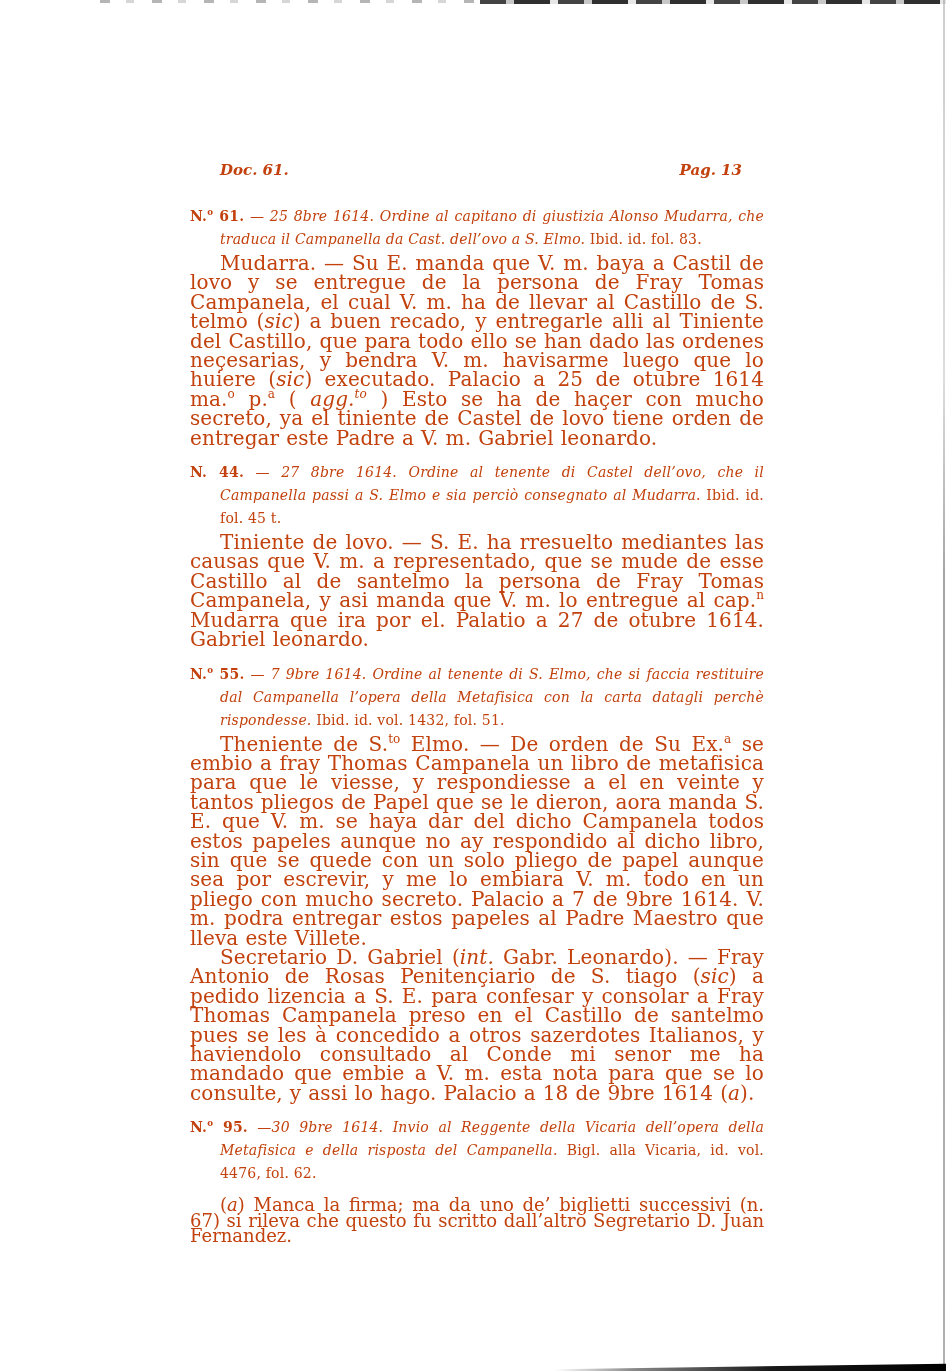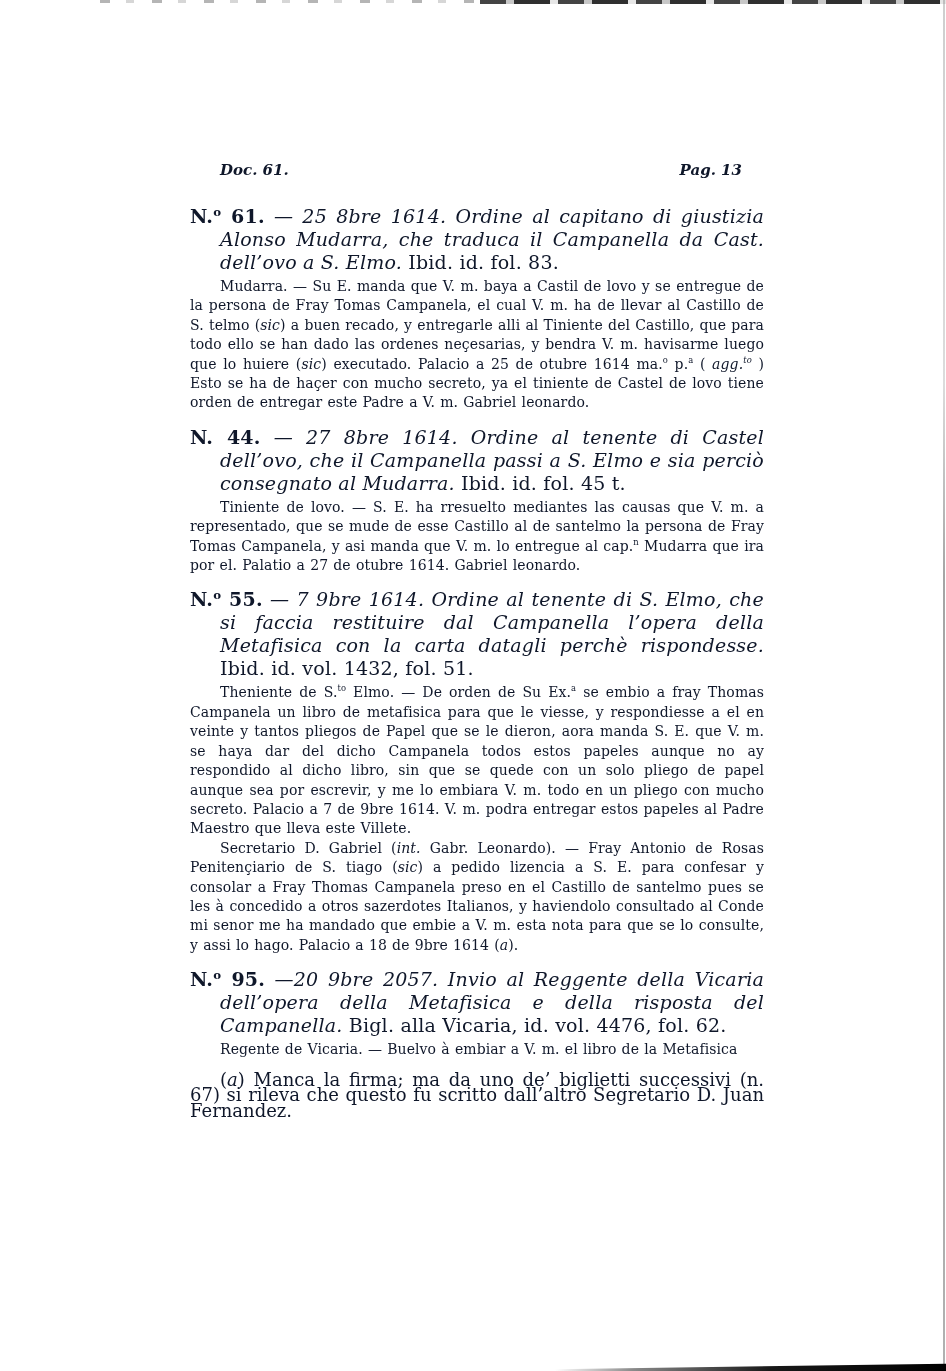--- a/index.html
+++ b/index.html
@@ -1,35 +1,35 @@
 <!DOCTYPE html>
 <html><head>
 <meta charset="utf-8">
 <style>
   html,body{margin:0;padding:0;}
   body{background:#ffffff;}
   .scan{
     position:relative;width:946px;height:1371px;background:#ffffff;overflow:hidden;
-    font-family:"DejaVu Serif","Liberation Serif",serif;color:#0f172a;
+    font-family:"DejaVu Serif","Liberation Serif",serif;color:#c2410c;
   }
   .text-block{position:absolute;left:190px;top:161px;width:574px;}
   .page-header{
     display:flex;justify-content:space-between;
     font-weight:bold;font-style:italic;font-size:15px;line-height:18px;
     padding:0 22px 0 30px;
   }
   section{display:block;}
   .heading{
-    font-size:19px;line-height:23px;text-align:justify;
+    font-size:14px;line-height:23px;text-align:justify;
     padding-left:30px;text-indent:-30px;margin:13px 0 3px 0;
     letter-spacing:.2px;
   }
   section.first .heading{margin-top:26px;}
   .bodytext{
-    font-size:14px;line-height:19.4px;text-align:justify;text-indent:30px;
+    font-size:20px;line-height:19.4px;text-align:justify;text-indent:30px;
     margin:0;word-spacing:.6px;letter-spacing:.1px;
   }
   .footnote{
     font-size:18px;line-height:15.5px;text-align:justify;text-indent:30px;
     margin:12px 0 0 0;
   }
   
   .seg-r{font-style:normal;font-weight:normal;}
   .seg-b{font-weight:bold;font-style:normal;}
   .seg-i{font-style:italic;}
@@ -94,20 +94,19 @@
     <section>
       <p class="heading"><span class="seg-b">N.</span><span class="seg-bsup">o</span><span class="seg-b"> 55.</span><span class="seg-i"> — 7 9bre 1614. Ordine al tenente di S. Elmo, che si faccia restituire dal Campanella l’opera della Metafisica con la carta datagli perchè rispondesse.</span><span class="seg-r"> Ibid. id. vol. 1432, fol. 51.</span></p>
       <p class="bodytext"><span class="seg-r">Theniente de S.</span><span class="seg-sup">to</span><span class="seg-r"> Elmo. — De orden de Su Ex.</span><span class="seg-sup">a</span><span class="seg-r"> se embio a fray Thomas Campanela un libro de metafisica para que le viesse, y respondiesse a el en veinte y tantos pliegos de Papel que se le dieron, aora manda S. E. que V. m. se haya dar del dicho Campanela todos estos papeles aunque no ay respondido al dicho libro, sin que se quede con un solo pliego de papel aunque sea por escrevir, y me lo embiara V. m. todo en un pliego con mucho secreto. Palacio a 7 de 9bre 1614. V. m. podra entregar estos papeles al Padre Maestro que lleva este Villete.</span></p>
     </section>
 
     <section>
       <p class="bodytext"><span class="seg-r">Secretario D. Gabriel (</span><span class="seg-i">int.</span><span class="seg-r"> Gabr. Leonardo). — Fray Antonio de Rosas Penitençiario de S. tiago (</span><span class="seg-i">sic</span><span class="seg-r">) a pedido lizencia a S. E. para confesar y consolar a Fray Thomas Campanela preso en el Castillo de santelmo pues se les à concedido a otros sazerdotes Italianos, y haviendolo consultado al Conde mi senor me ha mandado que embie a V. m. esta nota para que se lo consulte, y assi lo hago. Palacio a 18 de 9bre 1614 (</span><span class="seg-i">a</span><span class="seg-r">).</span></p>
     </section>
 
     <section>
-      <p class="heading"><span class="seg-b">N.</span><span class="seg-bsup">o</span><span class="seg-b"> 95.</span><span class="seg-i"> —20 9bre 2057. Invio al Reggente della Vicaria dell’opera della Metafisica e della risposta del Campanella.</span><span class="seg-r"> Bigl. alla Vicaria, id. vol. 4476, fol. 62.</span></p>
-      <p class="bodytext"><span class="seg-r">Regente de Vicaria. — Buelvo à embiar a V. m. el libro de la Metafisica</span></p>
+      <p class="heading"><span class="seg-b">N.</span><span class="seg-bsup">o</span><span class="seg-b"> 95.</span><span class="seg-i"> —30 9bre 1614. Invio al Reggente della Vicaria dell’opera della Metafisica e della risposta del Campanella.</span><span class="seg-r"> Bigl. alla Vicaria, id. vol. 4476, fol. 62.</span></p>
     </section>
 
     <p class="footnote"><span class="seg-r">(</span><span class="seg-i">a</span><span class="seg-r">) Manca la firma; ma da uno de’ biglietti successivi (n. 67) si rileva che questo fu scritto dall’altro Segretario D. Juan Fernandez.</span></p>
 
   </div>
 </div>
 
 </body></html>

